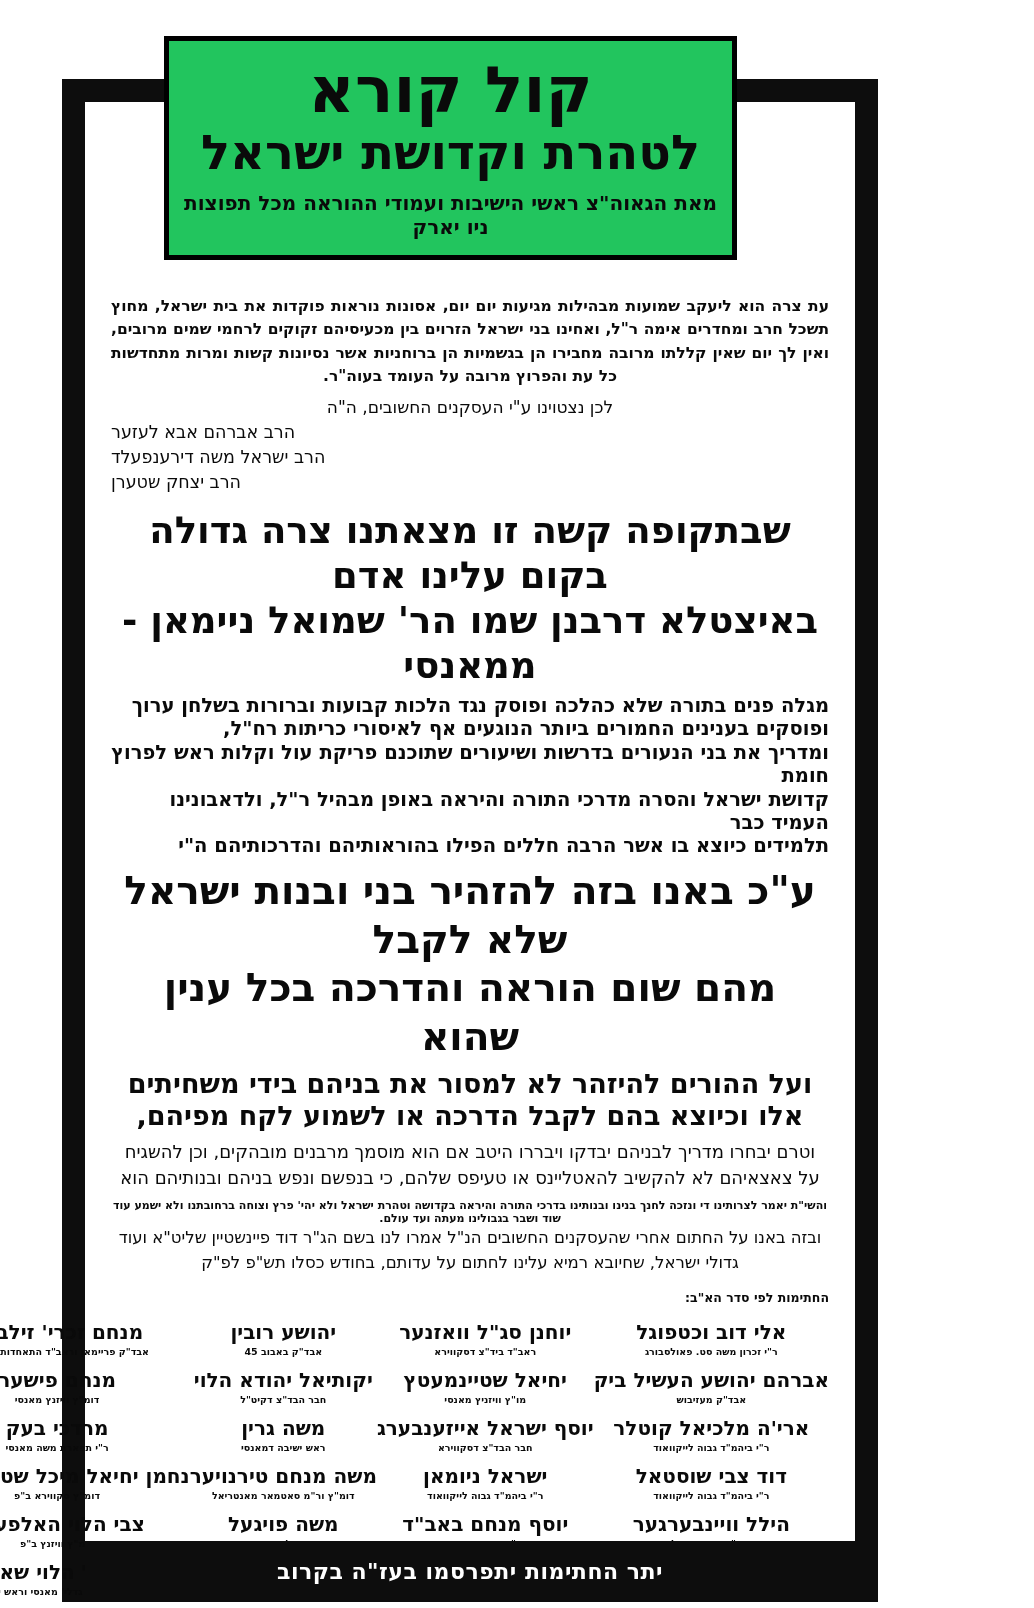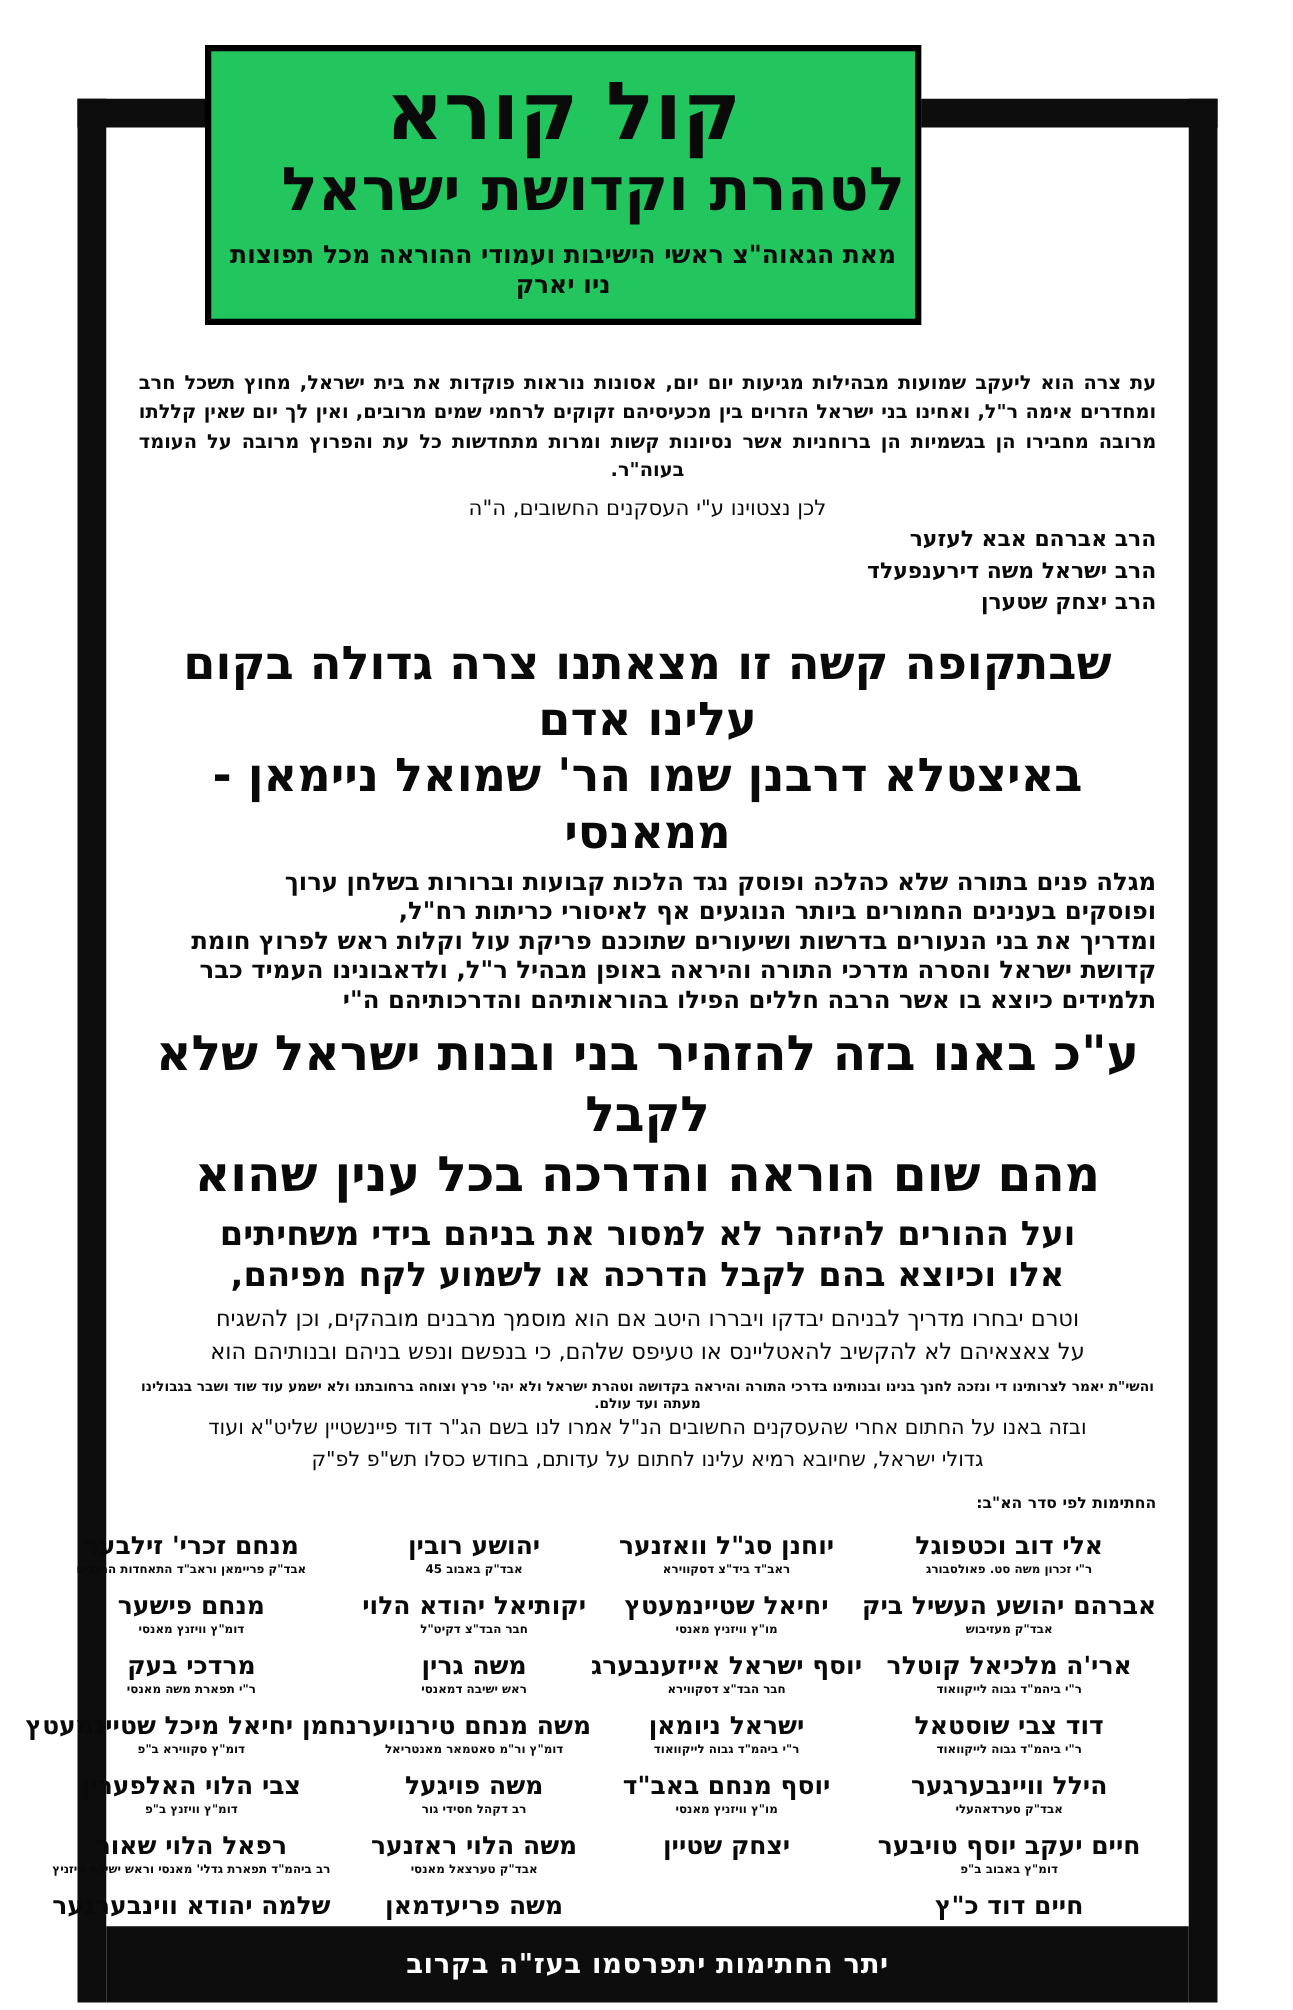--- a/index.html
+++ b/index.html
@@ -1,31 +1,31 @@
 <!DOCTYPE html>
 <html lang="he" dir="rtl"><head>
 <meta charset="utf-8">
 <style>
   html,body{margin:0;padding:0;background:#fff;}
   body{width:1034px;height:1608px;font-family:"DejaVu Sans",sans-serif;direction:rtl;color:#0a0a0a;}
   .page{position:relative;width:1034px;height:1608px;background:#fff;overflow:hidden;}
-  .frame{position:absolute;left:62px;top:79px;width:912px;height:1523px;box-sizing:border-box;
+  .frame{position:absolute;left:62px;top:79px;width:816px;height:1523px;box-sizing:border-box;
          border:23px solid #0d0d0d;border-bottom:none;background:#fff;}
   .content{position:absolute;top:0;left:0;right:0;bottom:61px;padding:0 26px;box-sizing:border-box;}
   .footer-bar{position:absolute;bottom:0;left:0;right:0;height:61px;background:#0d0d0d;color:#fff;
          display:flex;align-items:center;justify-content:center;}
   .footer-text{font-size:22px;font-weight:bold;letter-spacing:.5px;}
   .title-box{position:absolute;left:164px;top:36px;width:573px;box-sizing:border-box;background:#22c55e;
          border:5px solid #000;z-index:5;text-align:center;padding:16px 8px 16px;}
   .title-main{font-size:64px;font-weight:bold;line-height:1.05;}
-  .title-sub{font-size:48px;font-weight:bold;line-height:1.1;margin-top:2px;text-align:right;}
+  .title-sub{font-size:48px;font-weight:bold;line-height:1.1;margin-top:2px;}
   .title-byline{font-size:20px;font-weight:bold;margin-top:12px;}
   .para1{margin-top:193px;font-size:15.5px;font-weight:700;line-height:1.5;text-align:justify;text-align-last:center;}
   .intro-line{margin-top:9px;font-size:17px;text-align:center;}
-  .askan{font-size:17.5px;font-weight:bold;text-align:right;line-height:1.42;}
+  .askan{font-size:17.5px;font-weight:normal;text-align:left;line-height:1.42;}
   .askanim{margin-top:3px;}
   .headline1{margin-top:13px;font-size:37px;font-weight:bold;text-align:center;line-height:1.22;}
   .para2{margin-top:6px;font-size:19.5px;font-weight:bold;line-height:1.2;}
   .headline2{margin-top:9px;font-size:39px;font-weight:bold;text-align:center;line-height:1.25;}
   .para3{margin-top:7px;font-size:20.5px;font-weight:bold;text-align:center;line-height:1.3;}
   .para4{margin-top:6px;font-size:27px;font-weight:bold;text-align:center;line-height:1.2;}
   .para5{margin-top:6px;font-size:18px;font-weight:normal;text-align:center;line-height:1.45;}
   .small-line{margin-top:8px;font-size:11px;font-weight:bold;text-align:center;}
   .para6{font-size:16.5px;text-align:center;line-height:1.55;}
   .sig-heading{margin-top:14px;font-size:12.5px;font-weight:bold;text-align:right;padding-left:6px;}

